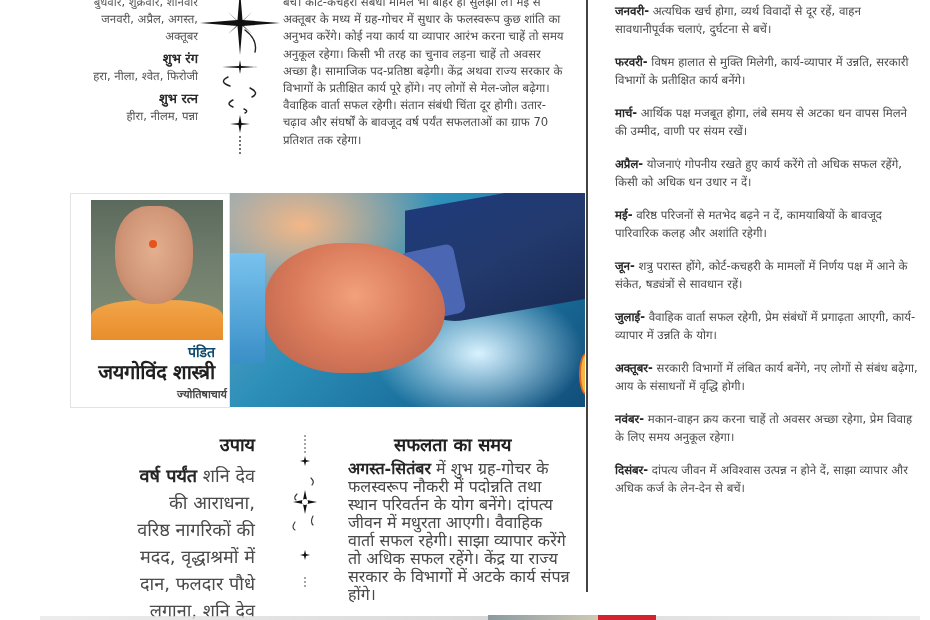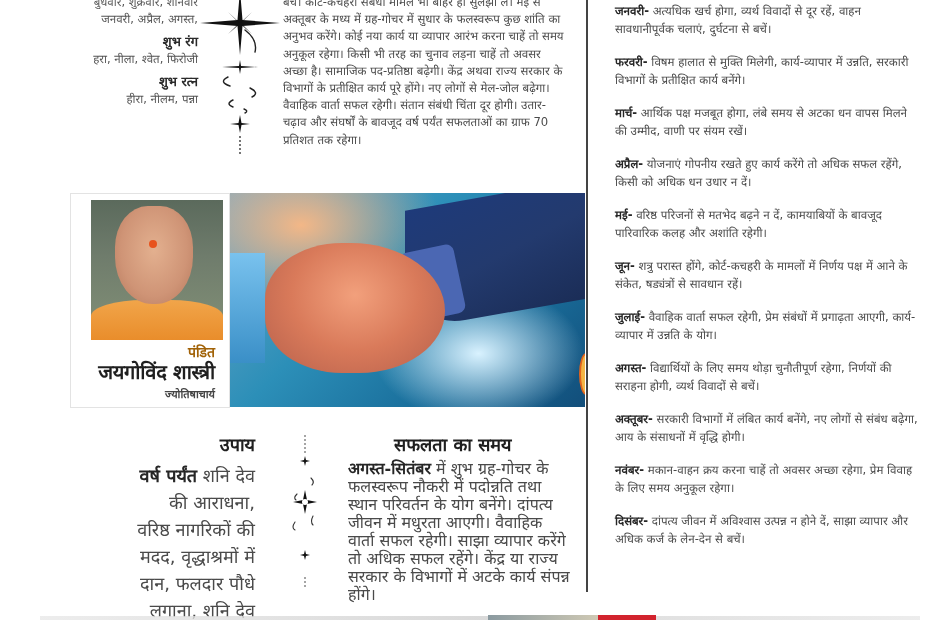--- a/index.html
+++ b/index.html
@@ -21,23 +21,23 @@
 
     
     .pandit { position: absolute; left: 70px; top: 193px; width: 160px; height: 215px; background: #fff; border: 1px solid #e3e3e3; }
     .pandit .photo { position: absolute; left: 20px; top: 6px; width: 132px; height: 140px; overflow: hidden;
       background: linear-gradient(180deg, #5b6a5c 0%, #6f7c6c 40%, #839177 100%); }
     .pandit .face { position: absolute; left: 24px; top: 6px; width: 78px; height: 98px; border-radius: 42% 42% 48% 48%;
       background: radial-gradient(ellipse at 50% 45%, #e3b08f 0%, #cf9476 60%, #b5785c 100%); }
     .pandit .tilak { position: absolute; left: 58px; top: 40px; width: 8px; height: 8px; border-radius: 50%; background: #e8531d; }
     .pandit .robe { position: absolute; left: 0; top: 100px; width: 132px; height: 40px;
       background: linear-gradient(180deg, #f1a54a 0%, #e98d2b 100%); border-radius: 40% 40% 0 0; }
-    .pandit .title { position: absolute; right: 14px; top: 148px; font-size: 14px; font-weight: bold; color: #a16207; }
+    .pandit .title { position: absolute; right: 14px; top: 148px; font-size: 14px; font-weight: bold; color: #0c4a6e; }
     .pandit .name { position: absolute; right: 14px; top: 164px; font-size: 20px; font-weight: bold; color: #1f1f1f; letter-spacing: -0.3px; white-space: nowrap; }
-    .pandit .role { position: absolute; right: 14px; top: 192px; font-size: 11px; font-weight: bold; color: #444; }
+    .pandit .role { position: absolute; right: 2px; top: 192px; font-size: 11px; font-weight: bold; color: #444; }
 
     
     .handshake { position: absolute; left: 230px; top: 193px; width: 355px; height: 214px; overflow: hidden;
       background: radial-gradient(ellipse at 20% 15%, #f3b787 0%, rgba(243,183,135,0) 35%),
                   radial-gradient(ellipse at 70% 75%, #d9f2ff 0%, rgba(217,242,255,0) 30%),
                   linear-gradient(135deg, #6fa7c8 0%, #2c8fb8 40%, #1a6f9c 70%, #124e7a 100%); }
     .handshake .sleeve-r { position: absolute; right: -20px; top: 0; width: 200px; height: 120px;
       background: linear-gradient(160deg, #1e3a7a 0%, #233a6e 50%, #1a2c55 100%); border-radius: 0 0 0 60px; transform: skewY(-10deg); }
     .handshake .cuff-r { position: absolute; left: 175px; top: 55px; width: 55px; height: 70px; background: #4b67b3; border-radius: 8px; transform: rotate(-12deg); }
     .handshake .sleeve-l { position: absolute; left: 0; top: 60px; width: 35px; height: 110px; background: linear-gradient(180deg, #79c2ee, #3a8fc7); }
@@ -68,20 +68,21 @@
     .bottom-strip { position: absolute; left: 40px; top: 616px; width: 880px; height: 4px; background: linear-gradient(90deg, #e8e8e8, #d0d0d0 50%, #e8e8e8); opacity: 0.8; }
     .bottom-img { position: absolute; left: 488px; top: 615px; width: 110px; height: 5px; background: linear-gradient(90deg, #8b9aa0, #cfc9b4); }
     .bottom-red { position: absolute; left: 598px; top: 615px; width: 58px; height: 5px; background: #d2232e; }
   </style>
 </head>
 <body>
 
 <div class="lucky">
   <div class="val">बुधवार, शुक्रवार, शनिवार</div>
   <div class="val">जनवरी, अप्रैल, अगस्त,</div>
+  <div class="val">अक्तूबर</div>
   <div class="head">शुभ रंग</div>
   <div class="val">हरा, नीला, श्वेत, फिरोजी</div>
   <div class="head">शुभ रत्न</div>
   <div class="val">हीरा, नीलम, पन्ना</div>
 </div>
 
 <div class="star-col">
   <svg width="80" height="165" viewBox="0 0 80 165">
     <g fill="#111">
       <path d="M40 -10 L42.5 20 L80 23 L42.5 26 L40 55 L37.5 26 L0 23 L37.5 20 Z"></path>
@@ -167,21 +168,20 @@
 </div>
 
 <div class="months">
   <div class="month"><b>जनवरी-</b><span> अत्यधिक खर्च होगा, व्यर्थ विवादों से दूर रहें, वाहन सावधानीपूर्वक चलाएं, दुर्घटना से बचें।</span></div>
   <div class="month"><b>फरवरी-</b><span> विषम हालात से मुक्ति मिलेगी, कार्य-व्यापार में उन्नति, सरकारी विभागों के प्रतीक्षित कार्य बनेंगे।</span></div>
   <div class="month"><b>मार्च-</b><span> आर्थिक पक्ष मजबूत होगा, लंबे समय से अटका धन वापस मिलने की उम्मीद, वाणी पर संयम रखें।</span></div>
   <div class="month"><b>अप्रैल-</b><span> योजनाएं गोपनीय रखते हुए कार्य करेंगे तो अधिक सफल रहेंगे, किसी को अधिक धन उधार न दें।</span></div>
   <div class="month"><b>मई-</b><span> वरिष्ठ परिजनों से मतभेद बढ़ने न दें, कामयाबियों के बावजूद पारिवारिक कलह और अशांति रहेगी।</span></div>
   <div class="month"><b>जून-</b><span> शत्रु परास्त होंगे, कोर्ट-कचहरी के मामलों में निर्णय पक्ष में आने के संकेत, षड्यंत्रों से सावधान रहें।</span></div>
   <div class="month"><b>जुलाई-</b><span> वैवाहिक वार्ता सफल रहेगी, प्रेम संबंधों में प्रगाढ़ता आएगी, कार्य-व्यापार में उन्नति के योग।</span></div>
-  <div class="month"><b>अगस्त-</b><span> विद्यार्थियों के लिए समय थोड़ा चुनौतीपूर्ण रहेगा, निर्णयों की सराहना होगी, व्यर्थ विवादों से बचें।</span></div>
   <div class="month"><b>अक्तूबर-</b><span> सरकारी विभागों में लंबित कार्य बनेंगे, नए लोगों से संबंध बढ़ेगा, आय के संसाधनों में वृद्धि होगी।</span></div>
   <div class="month"><b>नवंबर-</b><span> मकान-वाहन क्रय करना चाहें तो अवसर अच्छा रहेगा, प्रेम विवाह के लिए समय अनुकूल रहेगा।</span></div>
   <div class="month"><b>दिसंबर-</b><span> दांपत्य जीवन में अविश्वास उत्पन्न न होने दें, साझा व्यापार और अधिक कर्ज के लेन-देन से बचें।</span></div>
 </div>
 
 <div class="bottom-strip"></div>
 <div class="bottom-img"></div>
 <div class="bottom-red"></div>
 
 </body></html>

